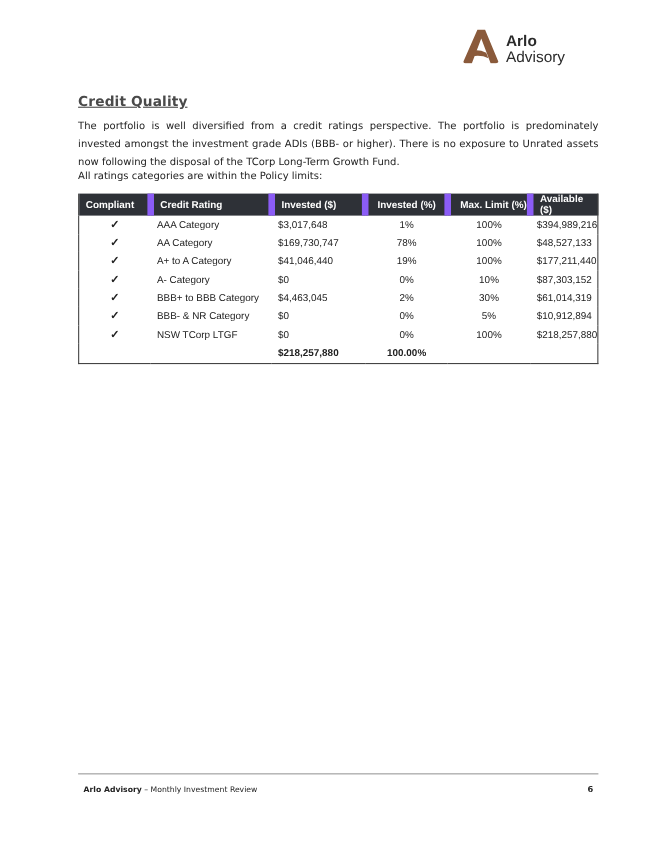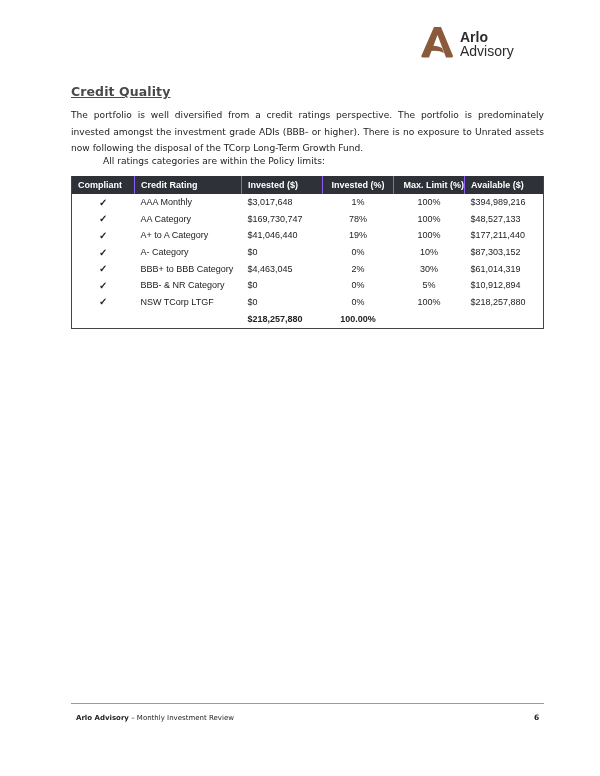--- a/index.html
+++ b/index.html
@@ -63,41 +63,40 @@
       line-height: 16.5px;
       text-align: justify;
       color: #222;
     }
     .para2 {
       position: absolute;
       left: 71px;
       top: 156px;
       font-size: 9.1px;
       color: #222;
-      margin-left: 32px;
     }
     table.credit {
       position: absolute;
       left: 71px;
       top: 176px;
       width: 473px;
       border-collapse: collapse;
       font-family: "Liberation Sans", sans-serif;
       font-size: 9px;
       border: 1px solid #444;
       border-top: none;
     }
     table.credit th {
       background: #2e3137;
       color: #ffffff;
       font-weight: bold;
       height: 18px;
       text-align: left;
       padding: 0 0 0 6px;
-      border-right: 1px solid #8b5cf6;
+      border-right: 6px solid #8b5cf6;
       font-size: 9px;
     }
     table.credit th:last-child { border-right: none; }
     table.credit td {
       height: 16.6px;
       padding: 0 0 0 6px;
       color: #222;
     }
     table.credit th.c-comp { width: 56px; }
     table.credit th.c-rating { width: 100px; }
@@ -164,21 +163,21 @@
       <th class="c-rating">Credit Rating</th>
       <th class="c-inv">Invested ($)</th>
       <th class="c-pct">Invested (%)</th>
       <th class="c-max">Max. Limit (%)</th>
       <th class="c-avail">Available ($)</th>
     </tr>
   </thead>
   <tbody>
     <tr>
       <td class="check">✓</td>
-      <td>AAA Monthly</td>
+      <td>AAA Category</td>
       <td>$3,017,648</td>
       <td class="center">1%</td>
       <td class="center">100%</td>
       <td>$394,989,216</td>
     </tr>
     <tr>
       <td class="check">✓</td>
       <td>AA Category</td>
       <td>$169,730,747</td>
       <td class="center">78%</td>

